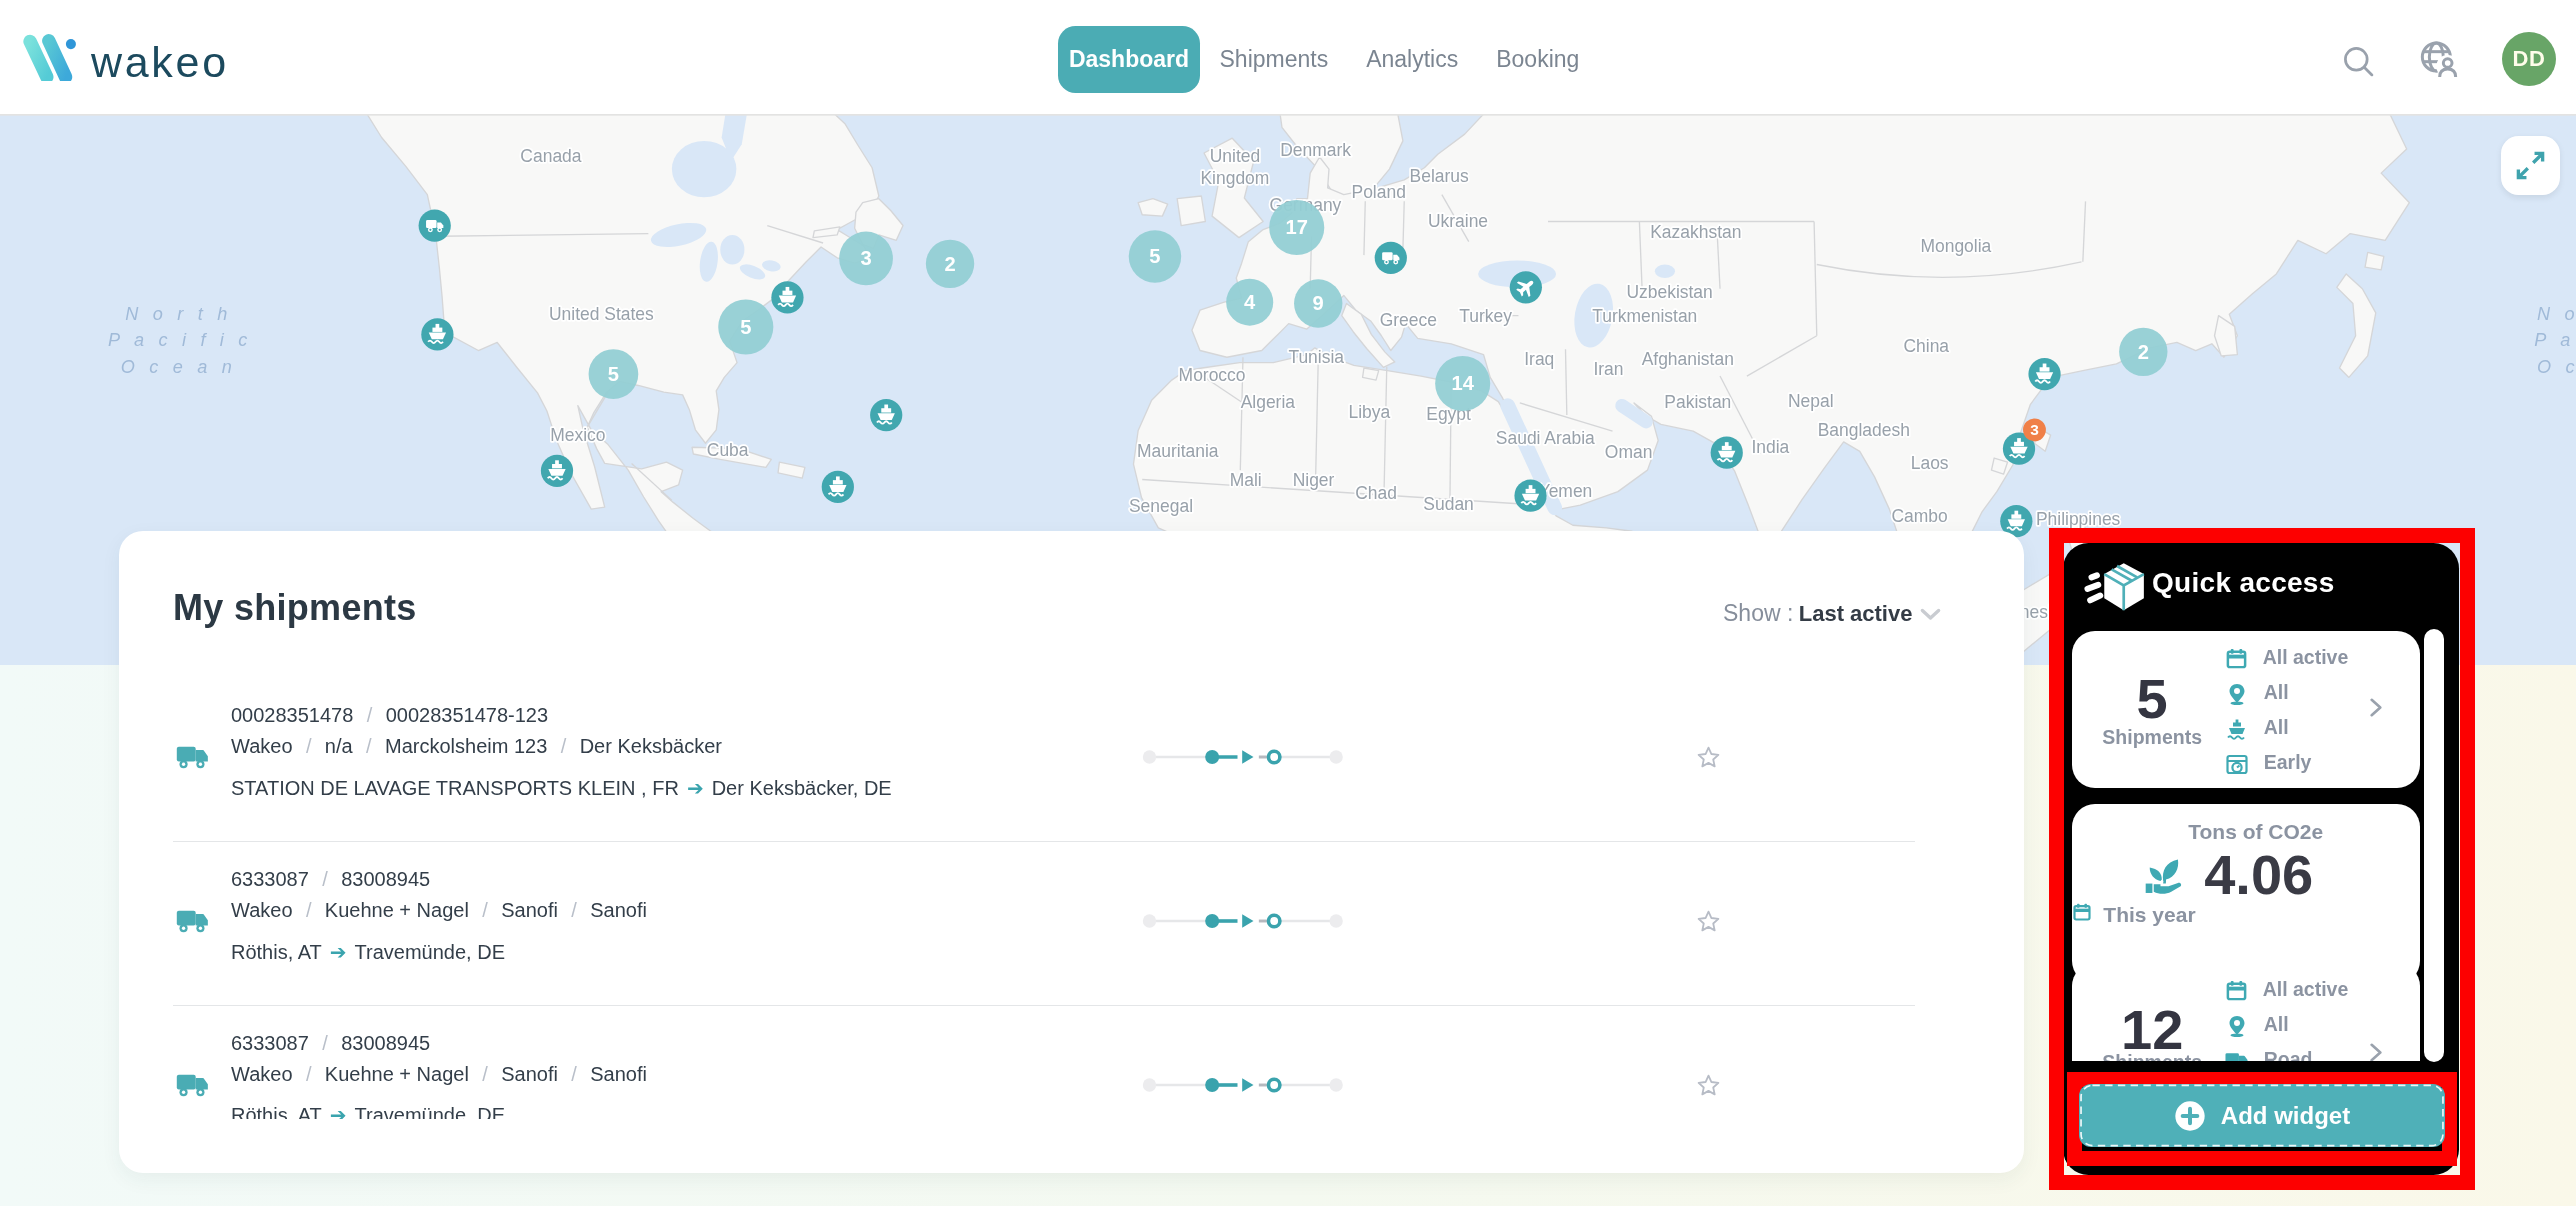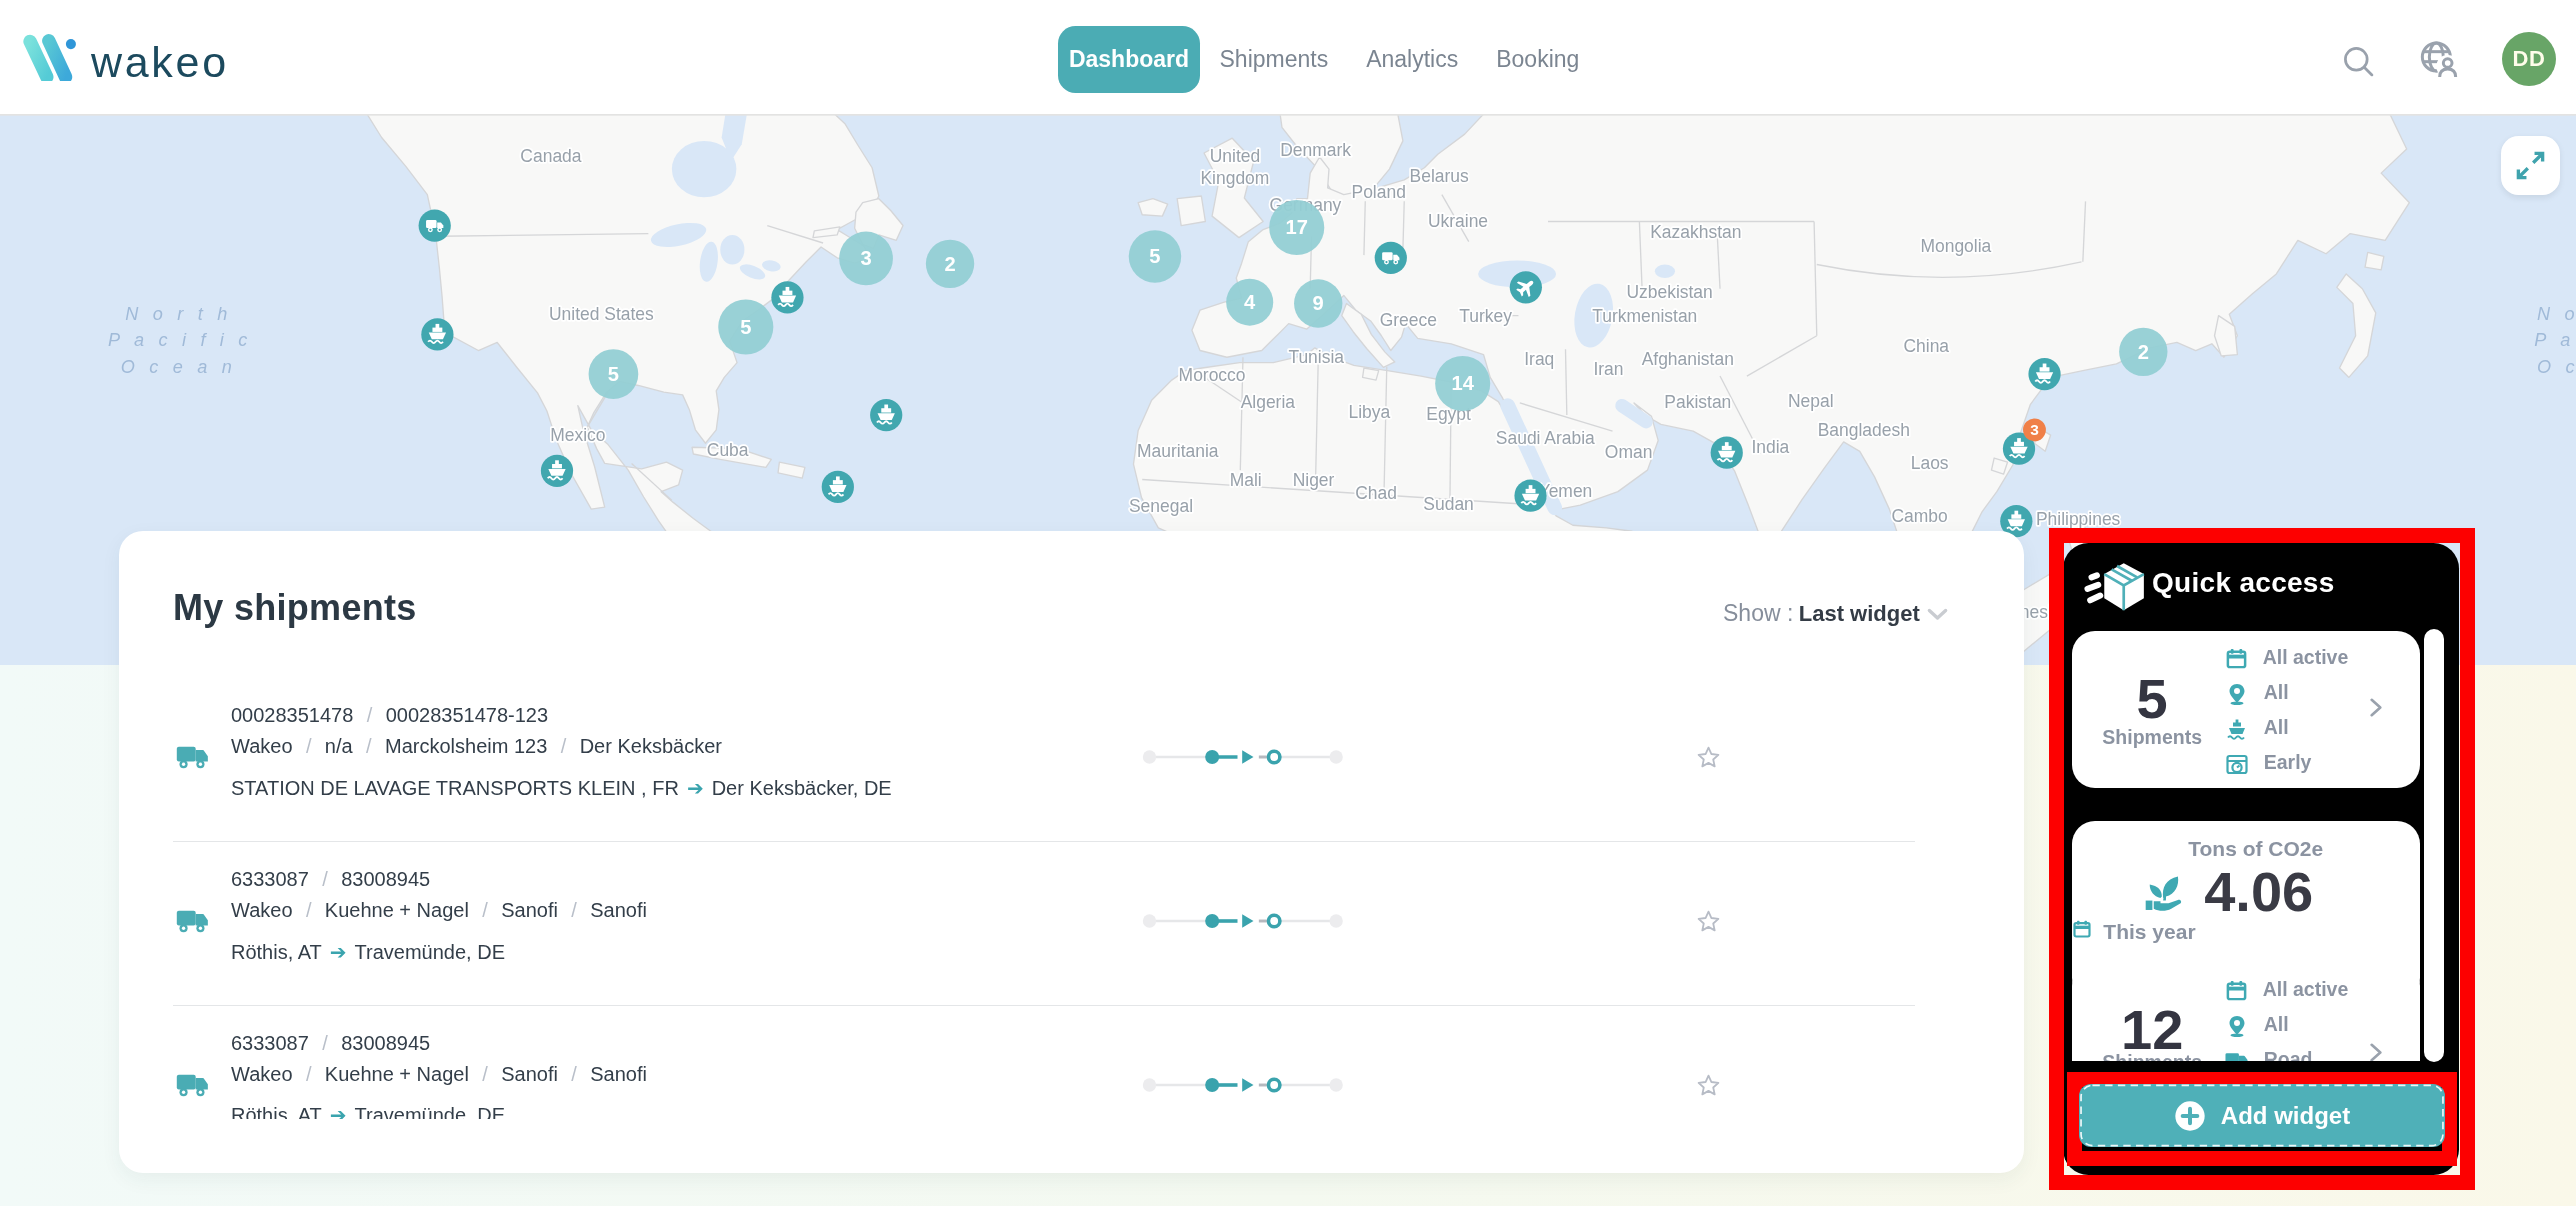--- a/index.html
+++ b/index.html
@@ -365,21 +365,21 @@
 <rect x="0" y="170" width="3834" height="2.5" fill="#e3e3e2"></rect>
 </svg>
 <div class="expand">
     <svg width="35" height="35" viewBox="0 0 52 52" fill="none" stroke="#3fa3ad" stroke-width="5">
 <path d="M 30,22 L 44,8 M 32,8 L 44,8 L 44,20"></path>
 <path d="M 22,30 L 8,44 M 8,32 L 8,44 L 20,44"></path>
 </svg>
   </div>
 <div class="card">
 <h1>My shipments</h1>
-<div class="show">Show :<b>Last widget</b><svg width="23" height="15" viewBox="0 0 34 22" style="vertical-align:middle;margin-left:6.7px">
+<div class="show">Show :<b>Last active</b><svg width="23" height="15" viewBox="0 0 34 22" style="vertical-align:middle;margin-left:6.7px">
         <path d="M 5,5 L 17,16 L 29,5" stroke="#c9ccd1" stroke-width="5" fill="none" stroke-linecap="round" stroke-linejoin="round"></path>
       </svg></div>
 <div class="row-t" style="left:112px;top:173px;">00028351478<span class="sl">/</span>00028351478-123</div>
 <div class="row-t" style="left:112px;top:204px;">Wakeo<span class="sl">/</span>n/a<span class="sl">/</span>Marckolsheim 123<span class="sl">/</span>Der Keksbäcker</div>
 <div class="row-t" style="left:112px;top:245px;">STATION DE LAVAGE TRANSPORTS KLEIN , FR<span class="arrow">➔</span>Der Keksbäcker, DE</div>
 <svg class="abs" style="left:57px;top:213px;" width="34" height="27" viewBox="0 0 50 40">
 <g fill="#4aacb4">
         <rect x="1" y="4" width="28" height="22" rx="3"></rect>
 <path d="M 29,9 L 39,9 Q 41,9 42,11 L 47,18 L 47,26 L 29,26 Z"></path>
 <circle cx="11" cy="30" r="6"></circle>
@@ -509,21 +509,21 @@
             <path d="M 12,15.5 L 14.5,13.5"></path>
             <path d="M 10.5,10.6 L 13.5,10.6" stroke-width="2.6"></path>
           </g>
         </svg>Early</div>
 <div class="wnum" style="top:35px;">5</div>
 <div class="wlbl" style="top:95px;">Shipments</div>
 <div class="wchev" style="top:65px;"><svg width="23" height="23" viewBox="0 0 24 24">
           <path d="M 8,4 L 17,12 L 8,20" stroke="#9aa2ad" stroke-width="2.8" fill="none" stroke-linecap="round" stroke-linejoin="round"></path>
         </svg></div>
 </div>
-<div class="widget" style="top:278px;height:180px;">
+<div class="widget" style="top:261px;height:180px;">
 <div style="position:absolute;left:10px;top:16px;width:100%;text-align:center;font-size:21px;color:#8b93a1;font-weight:600;">Tons of CO2e</div>
 <svg class="abs" style="left:71px;top:50px;" width="43" height="43" viewBox="0 0 64 64">
         <g fill="#3fa9b3">
 <path d="M 30,40 C 28,24 34,12 52,8 C 54,22 48,34 34,38 Z"></path>
 <path d="M 28,38 C 28,28 22,22 10,20 C 10,30 16,38 26,40 Z"></path>
 <path d="M 30,44 L 32,24 L 35,24 L 34,44 Z"></path>
 <path d="M 4,44 L 14,44 L 14,58 L 4,58 Z"></path>
 <path d="M 16,56 C 24,60 34,60 42,56 L 56,48 C 58,46 56,42 52,43 L 38,48 L 26,48 L 26,45 L 16,45 Z"></path>
 </g>
       </svg>

